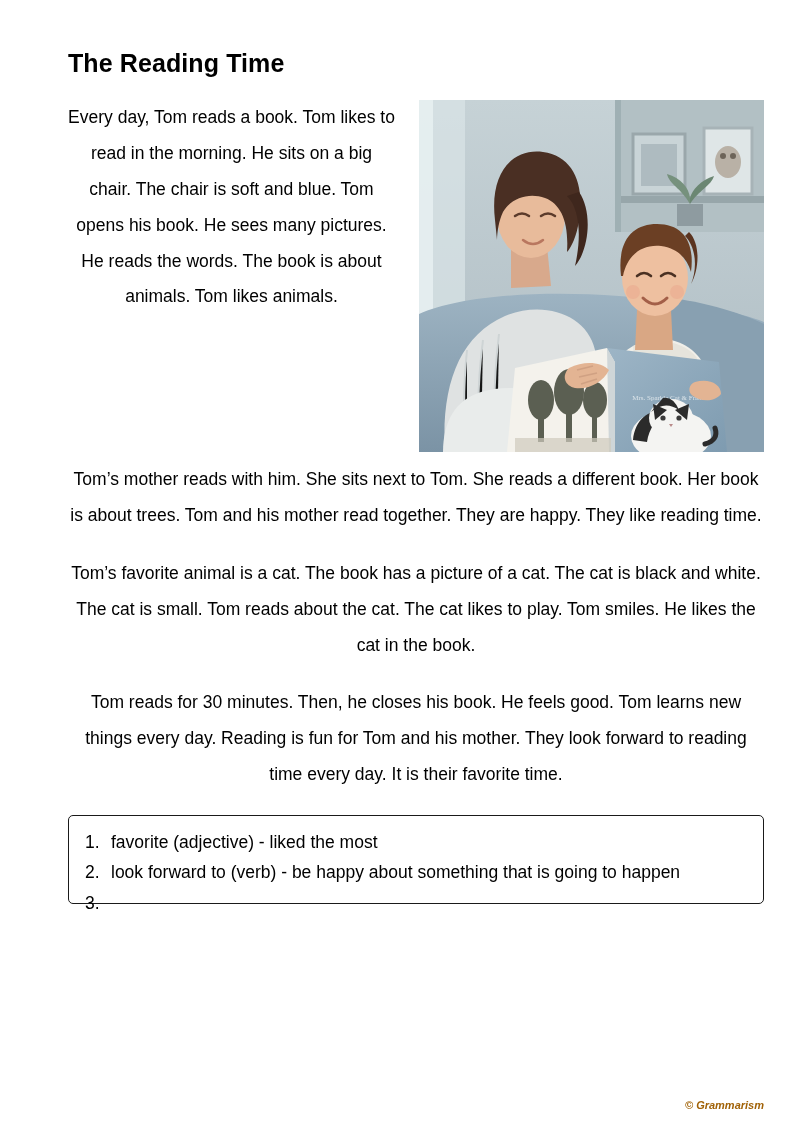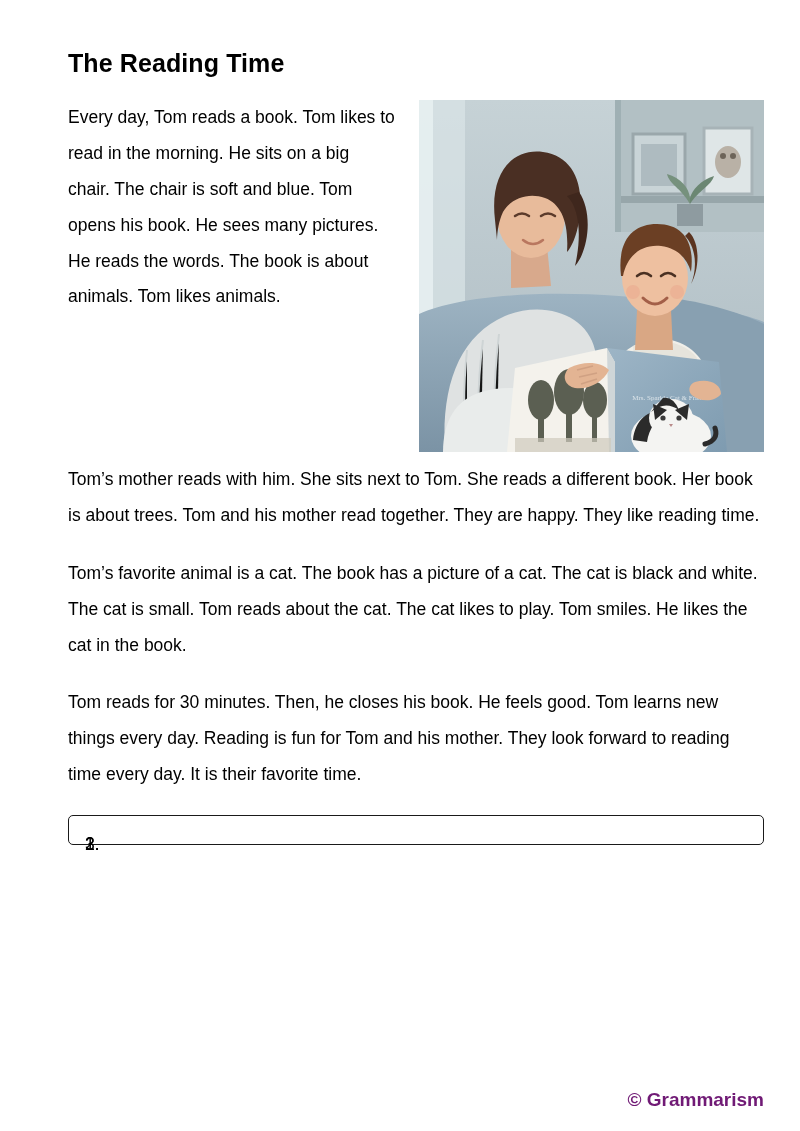--- a/index.html
+++ b/index.html
@@ -42,21 +42,21 @@
     border: 0;
     overflow: hidden;
     position: relative;
     background: #b9c3c8;
   }
   .figure svg { display: block; }
   .para {
     font-size: 17.5px;
     line-height: 2.05;
     margin: 0 0 22px 0;
-    text-align: left;
+    text-align: center;
   }
   .para.intro {
     margin-bottom: 10px;
   }
   .clearfix::after {
     content: "";
     display: block;
     clear: both;
   }
   .vocab-box {
@@ -80,23 +80,24 @@
   }
   .vocab-list li .num {
     position: absolute;
     left: 0;
     top: 0;
   }
   .footer {
     position: absolute;
     right: 52px;
     bottom: 20px;
-    font-size: 19px;
+    font-size: 11px;
     font-weight: bold;
-    color: #701a75;
+    color: #a16207;
+    font-style: italic;
   }
 </style>
 </head>
 <body>
 
 <div class="page">
 
   <h1 class="doc-title">The Reading Time</h1>
 
   <div class="intro-block clearfix">
@@ -231,23 +232,25 @@
   </div>
 
   <p class="para">Tom’s mother reads with him. She sits next to Tom. She reads a different book. Her book is about trees. Tom and his mother read together. They are happy. They like reading time.</p>
   <p class="para">Tom’s favorite animal is a cat. The book has a picture of a cat. The cat is black and white. The cat is small. Tom reads about the cat. The cat likes to play. Tom smiles. He likes the cat in the book.</p>
   <p class="para">Tom reads for 30 minutes. Then, he closes his book. He feels good. Tom learns new things every day. Reading is fun for Tom and his mother. They look forward to reading time every day. It is their favorite time.</p>
 
   <div class="vocab-box">
     <ul class="vocab-list">
       <li>
         <span class="num">1.</span>
+        <span>favorite (adjective) - liked the most</span>
       </li>
       <li>
         <span class="num">2.</span>
+        <span>look forward to (verb) - be happy about something that is going to happen</span>
       </li>
       <li>
         <span class="num">3.</span>
       </li>
     </ul>
   </div>
 
   <div class="footer">© Grammarism</div>
 
 </div>

